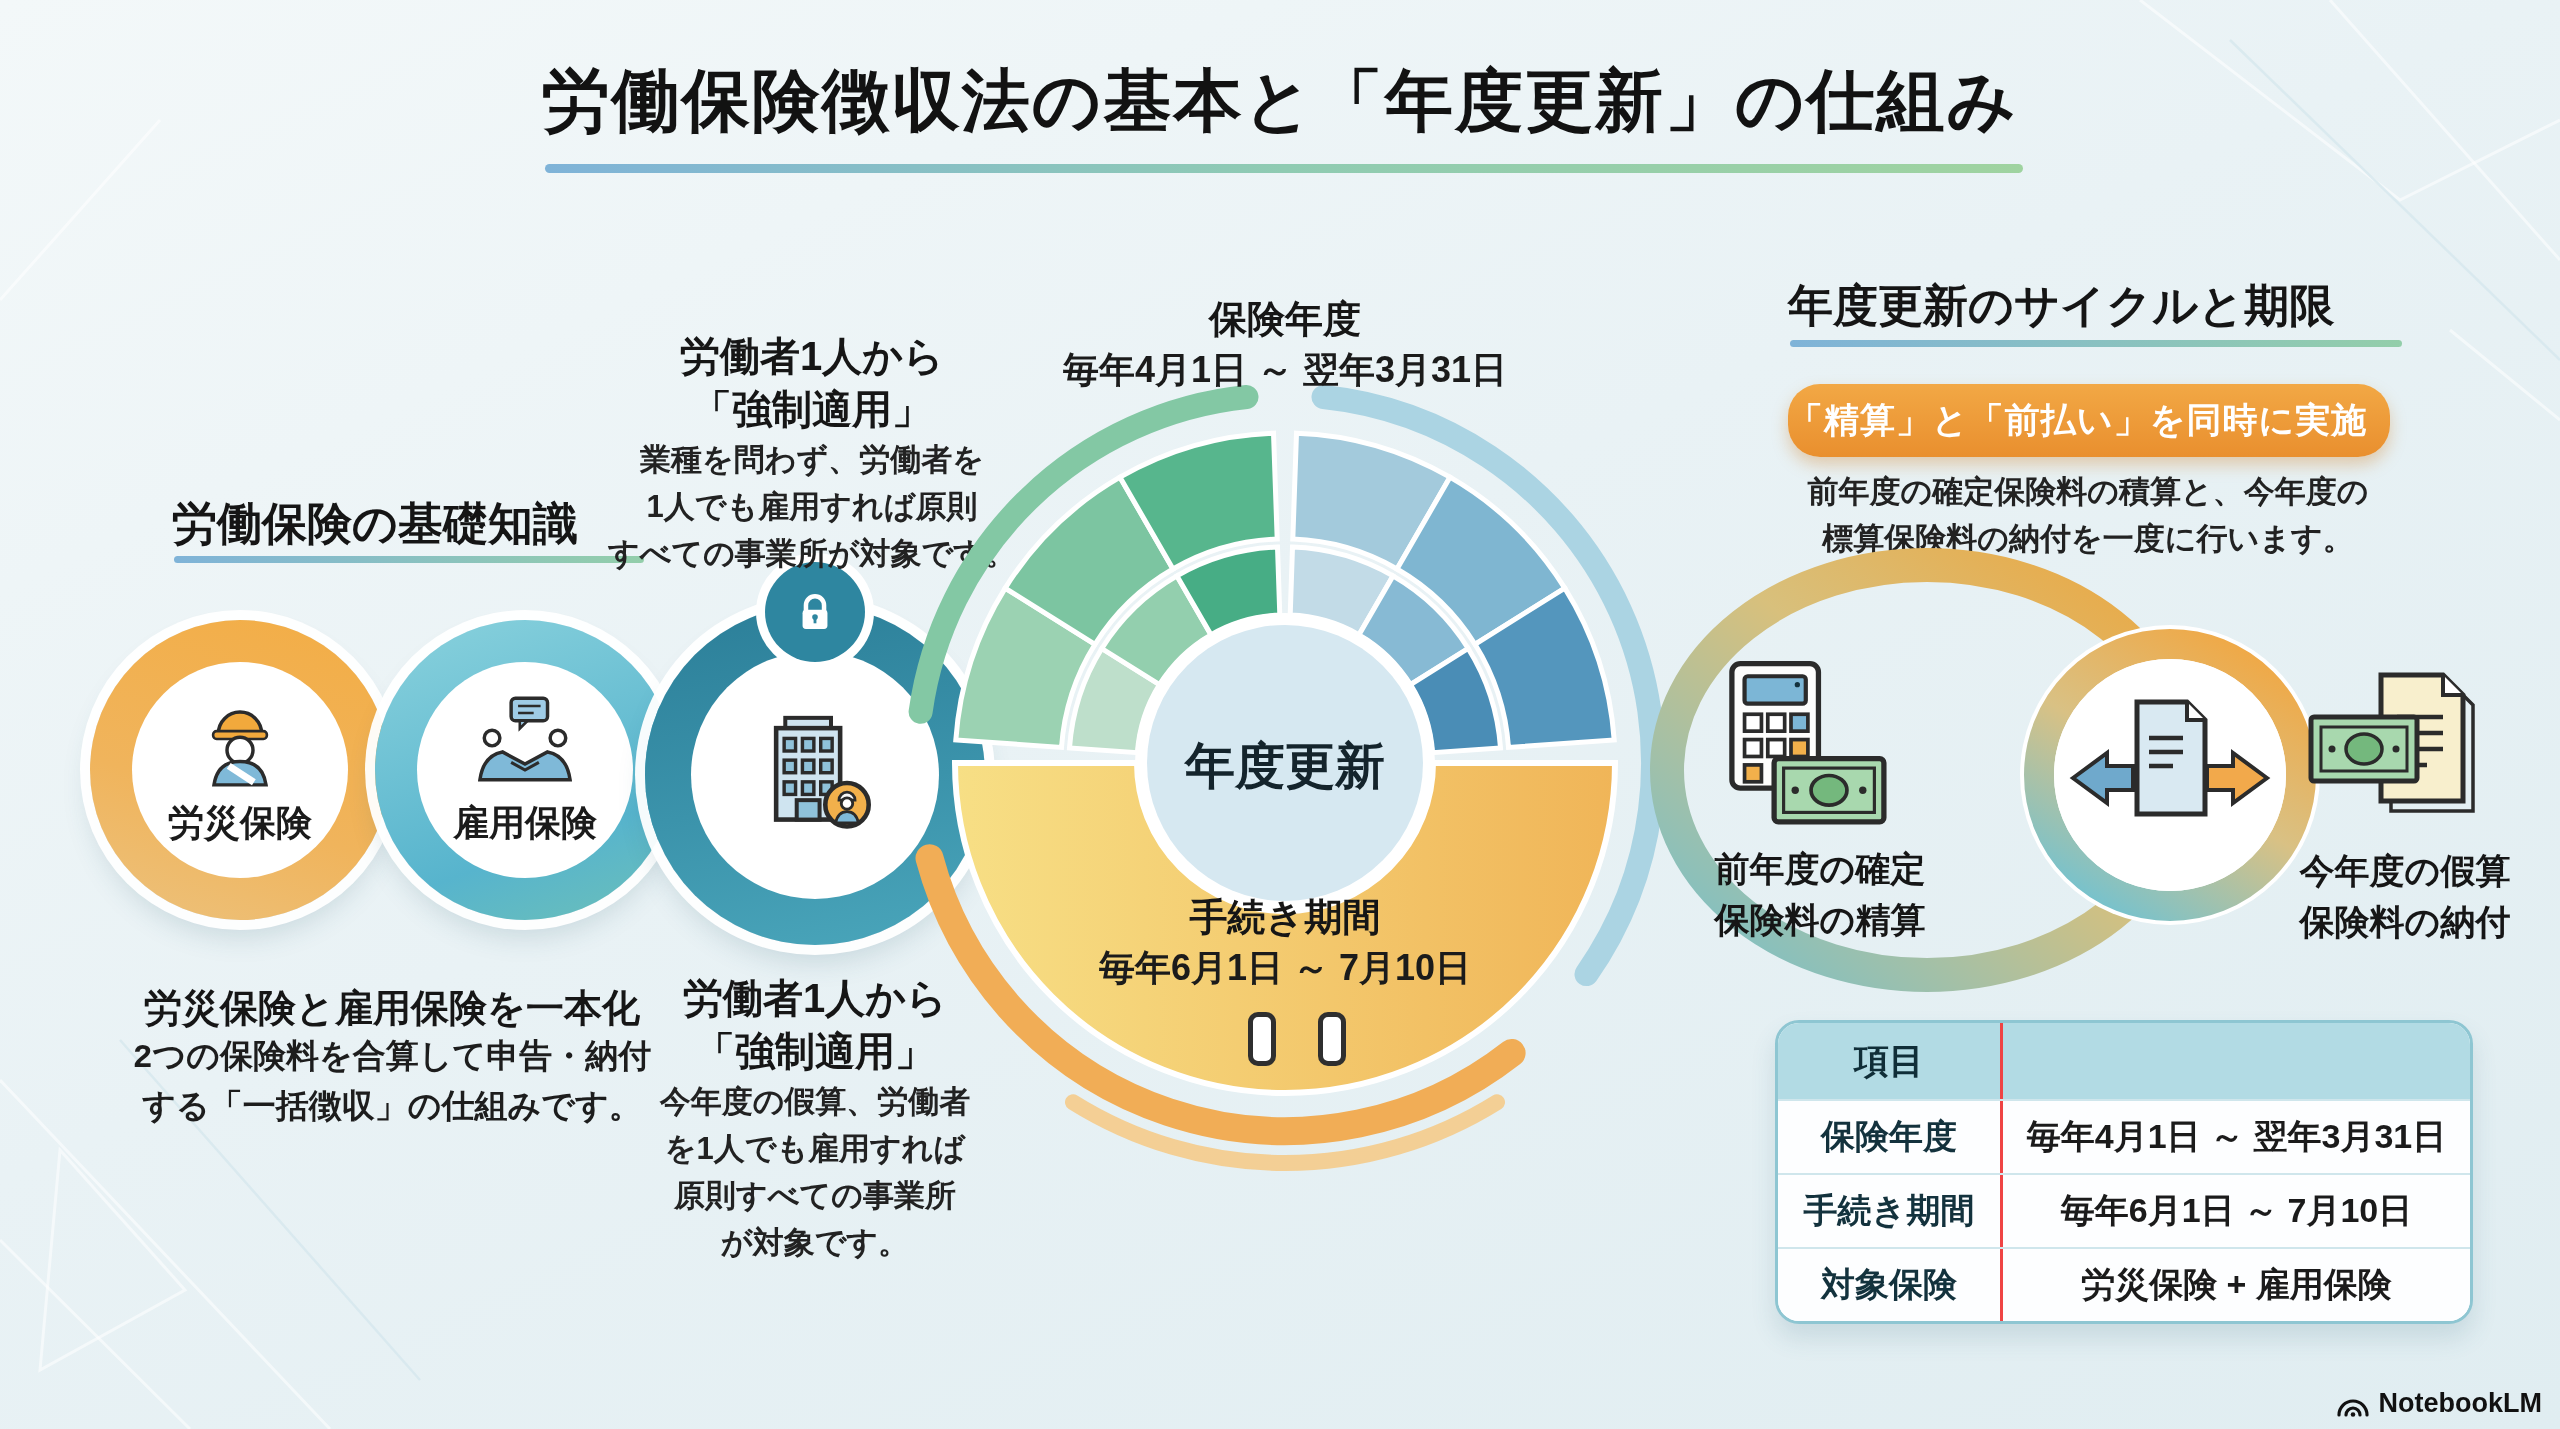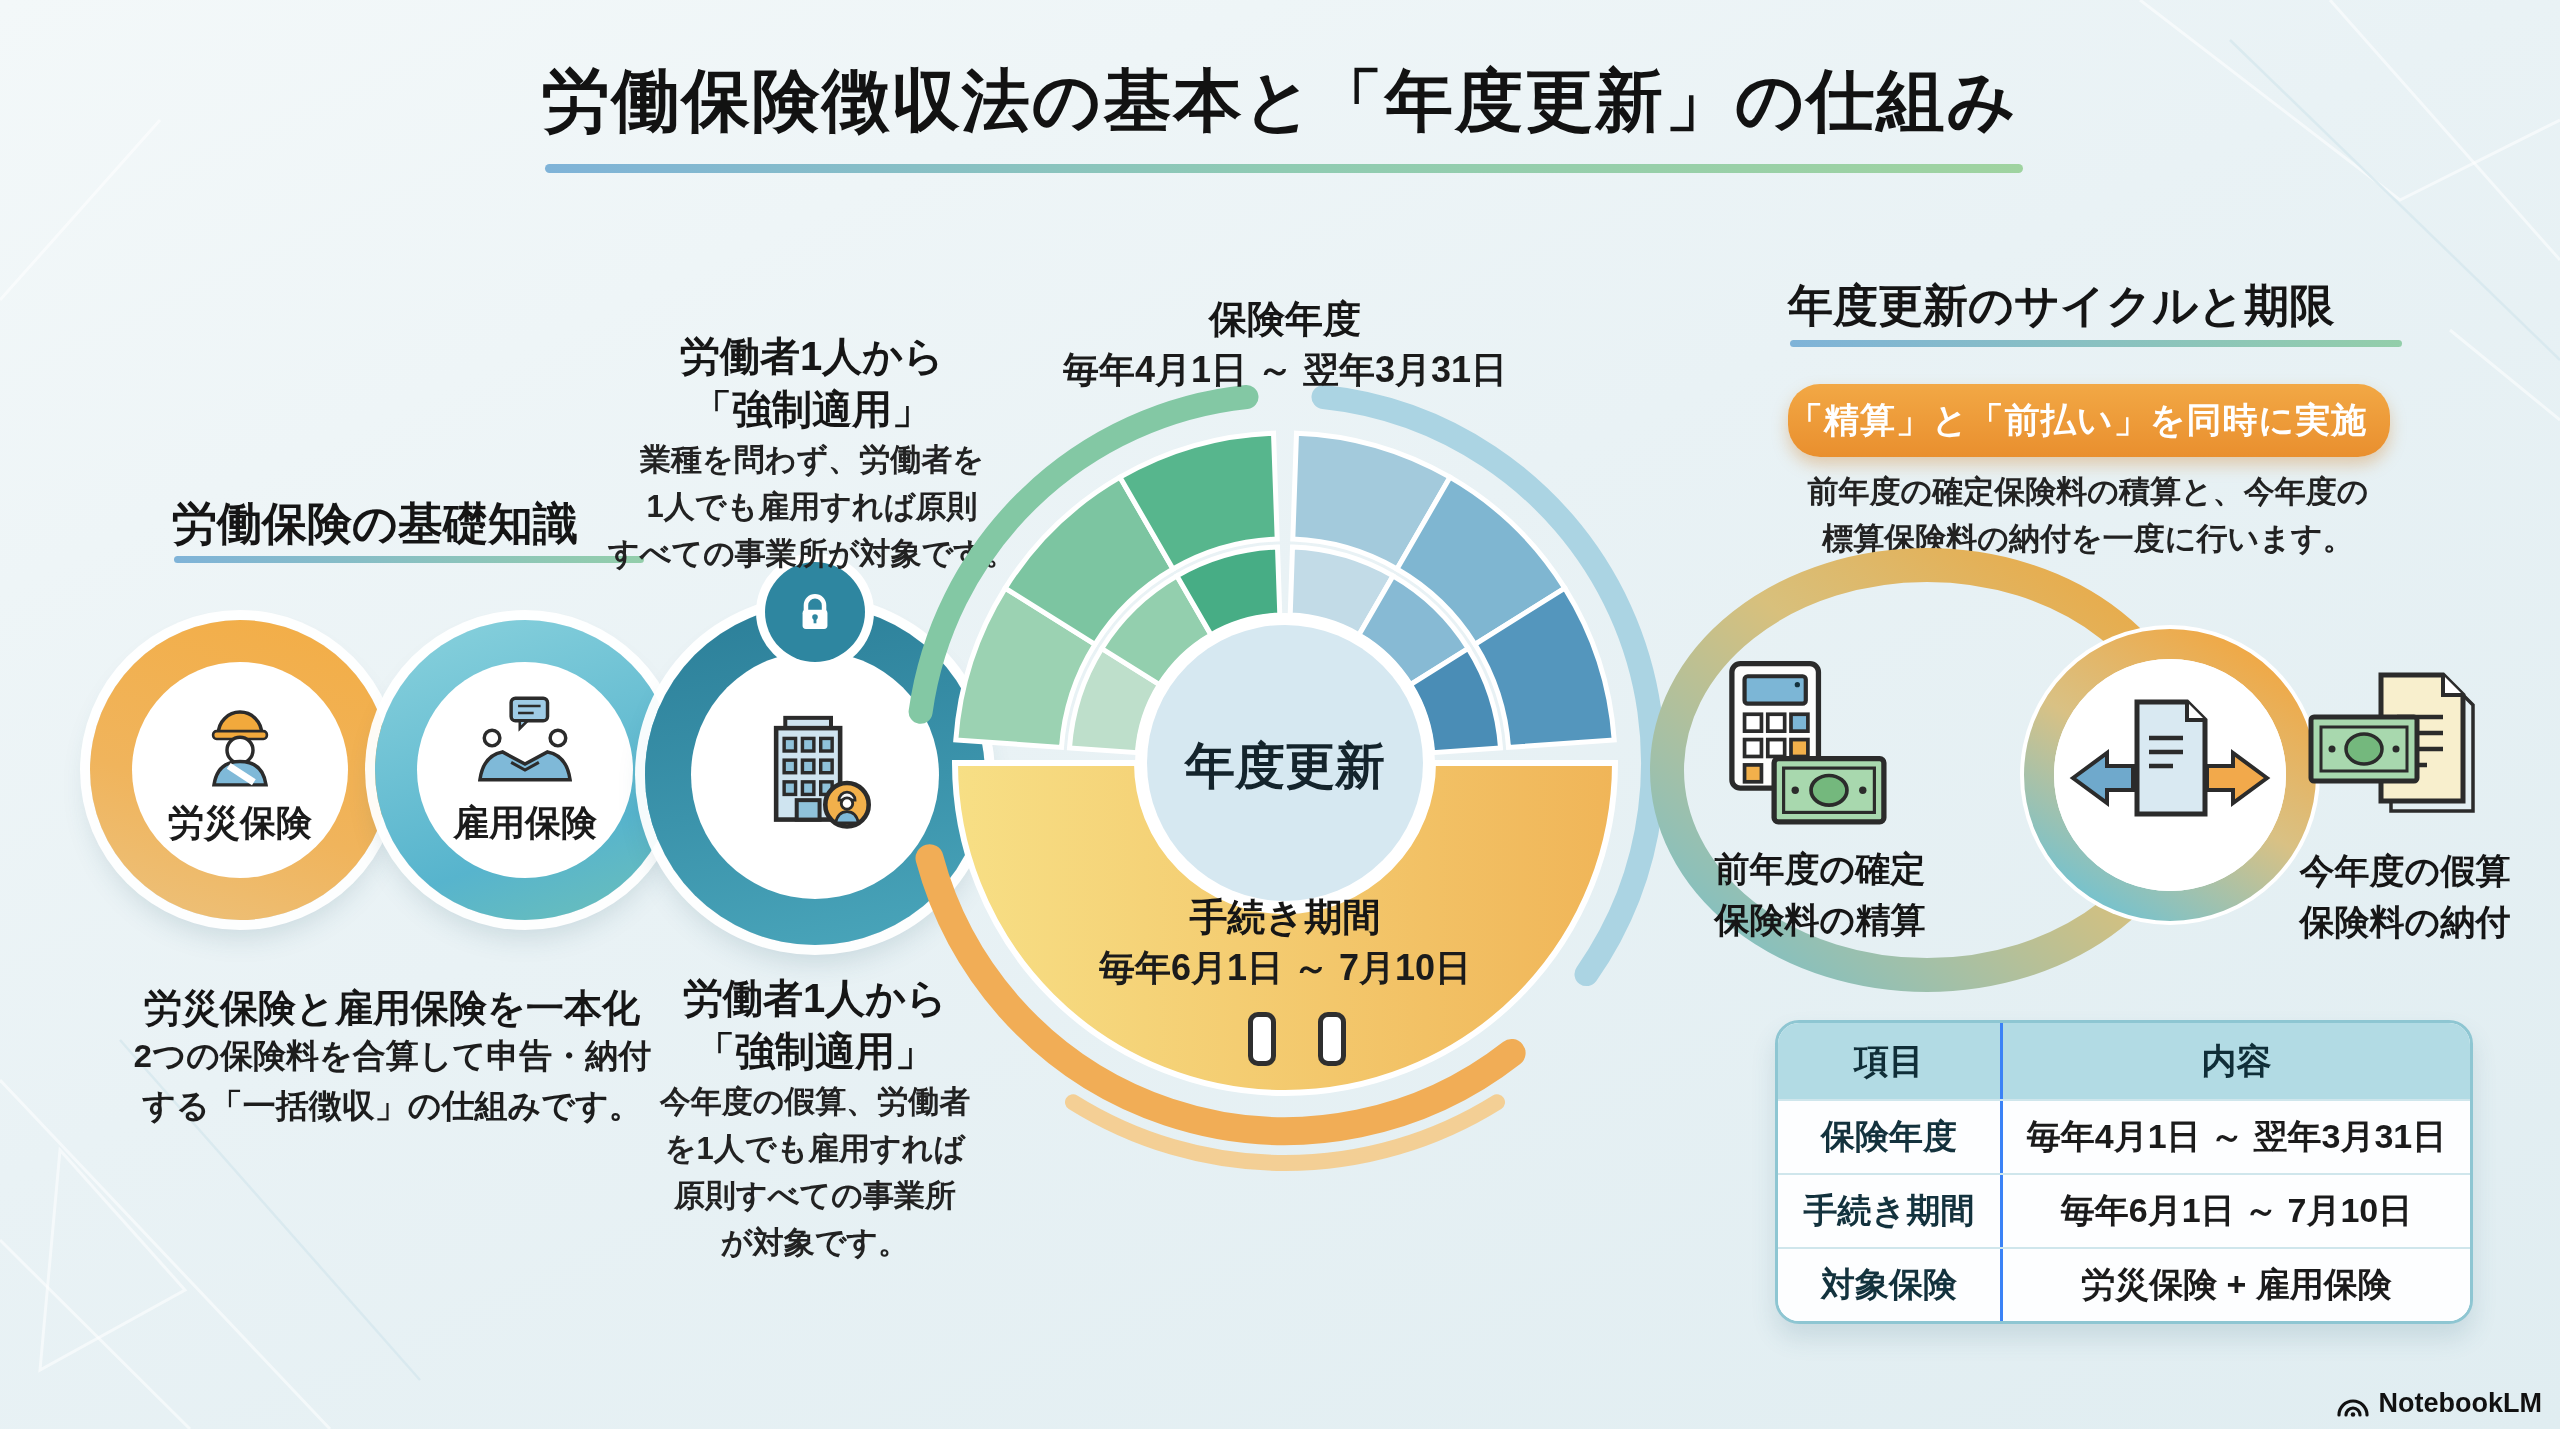--- a/index.html
+++ b/index.html
@@ -58,21 +58,21 @@
          box-shadow:0 8px 16px rgba(210,130,40,.35);}
   .badge span{color:#fff;font-size:35px;font-weight:800;letter-spacing:1px;}
   .step-label{text-align:center;font-size:35px;font-weight:800;line-height:51px;color:#161616;}
 
   
   .info-table{left:1775px;top:1020px;width:692px;background:#fdfeff;border:3px solid #8ec6d2;
               border-radius:24px;overflow:hidden;box-shadow:0 14px 24px rgba(60,110,130,.16);}
   .t-head{display:flex;background:#b2dbe4;height:76px;}
   .t-row{display:flex;height:72px;border-top:2px solid #cfe6ec;background:#fdfeff;}
   .t-c1{flex:0 0 222px;display:flex;align-items:center;justify-content:center;
-        border-right:3px solid #3b82f6;font-size:34px;font-weight:800;color:#13323d;}
+        border-right:3px solid #ef4444;font-size:34px;font-weight:800;color:#13323d;}
   .t-c2{flex:1;display:flex;align-items:center;justify-content:center;
         font-size:34px;font-weight:800;color:#1b1b1b;}
   .t-head .t-c1,.t-head .t-c2{font-size:35px;color:#102e38;}
 
   
   .brand{right:18px;bottom:10px;display:flex;align-items:flex-end;gap:8px;}
   .brand-text{font-size:27px;font-weight:700;color:#111;}
 </style>
 </head>
 <body>
@@ -317,21 +317,20 @@
   </svg>
 
   <div class="abs step-label" style="left:2250px;top:845px;width:310px;">
     <span class="tline">今年度の假算</span>
     <span class="tline">保険料の納付</span>
   </div>
 
   <div class="abs info-table">
     <div class="t-head">
       <div class="t-c1">項目</div>
-      <div class="t-c2">内容</div>
     </div>
     <div class="t-row">
       <div class="t-c1">保険年度</div>
       <div class="t-c2">毎年4月1日 ～ 翌年3月31日</div>
     </div>
     <div class="t-row">
       <div class="t-c1">手続き期間</div>
       <div class="t-c2">毎年6月1日 ～ 7月10日</div>
     </div>
     <div class="t-row">

